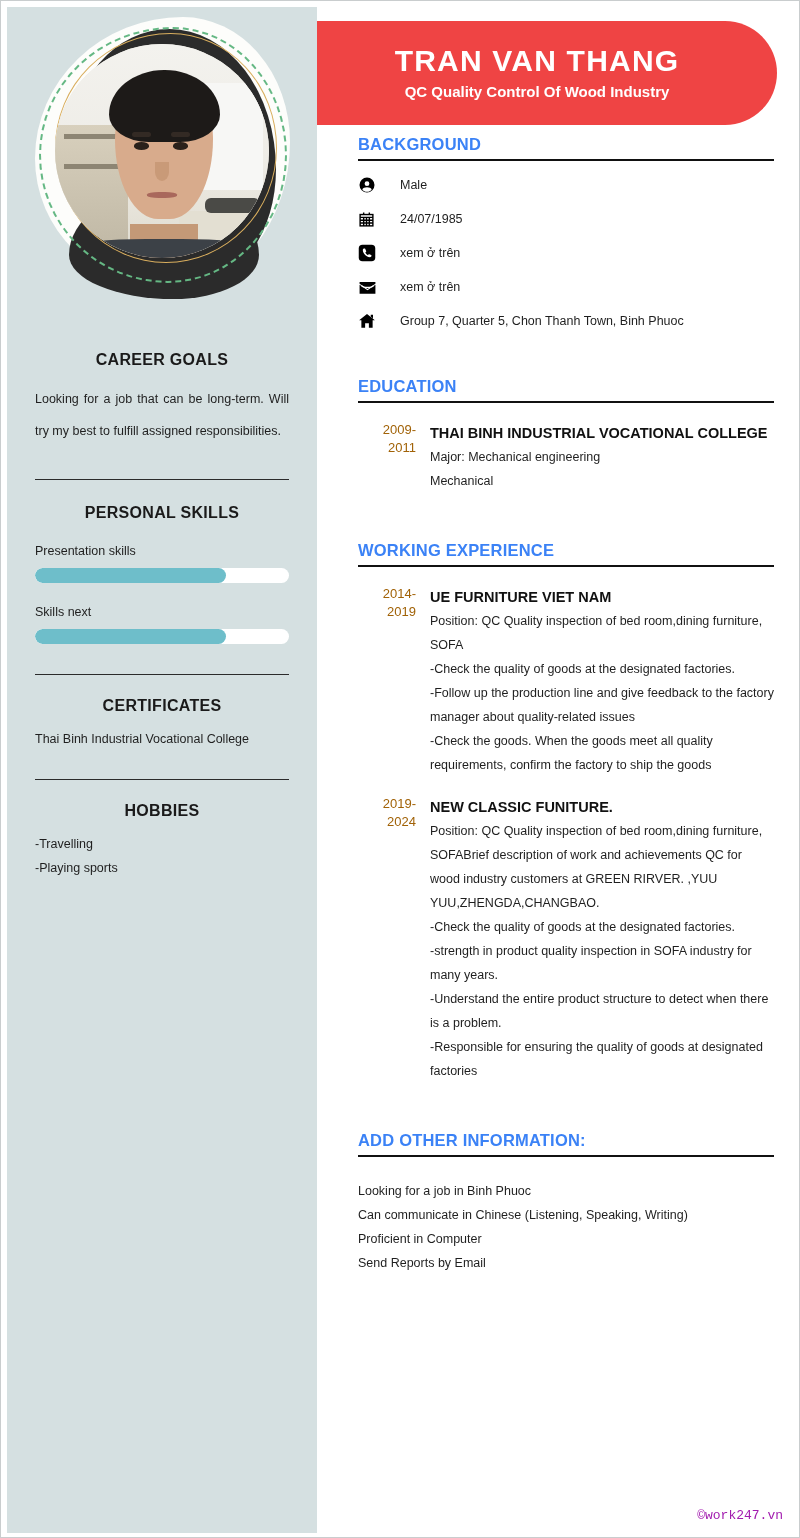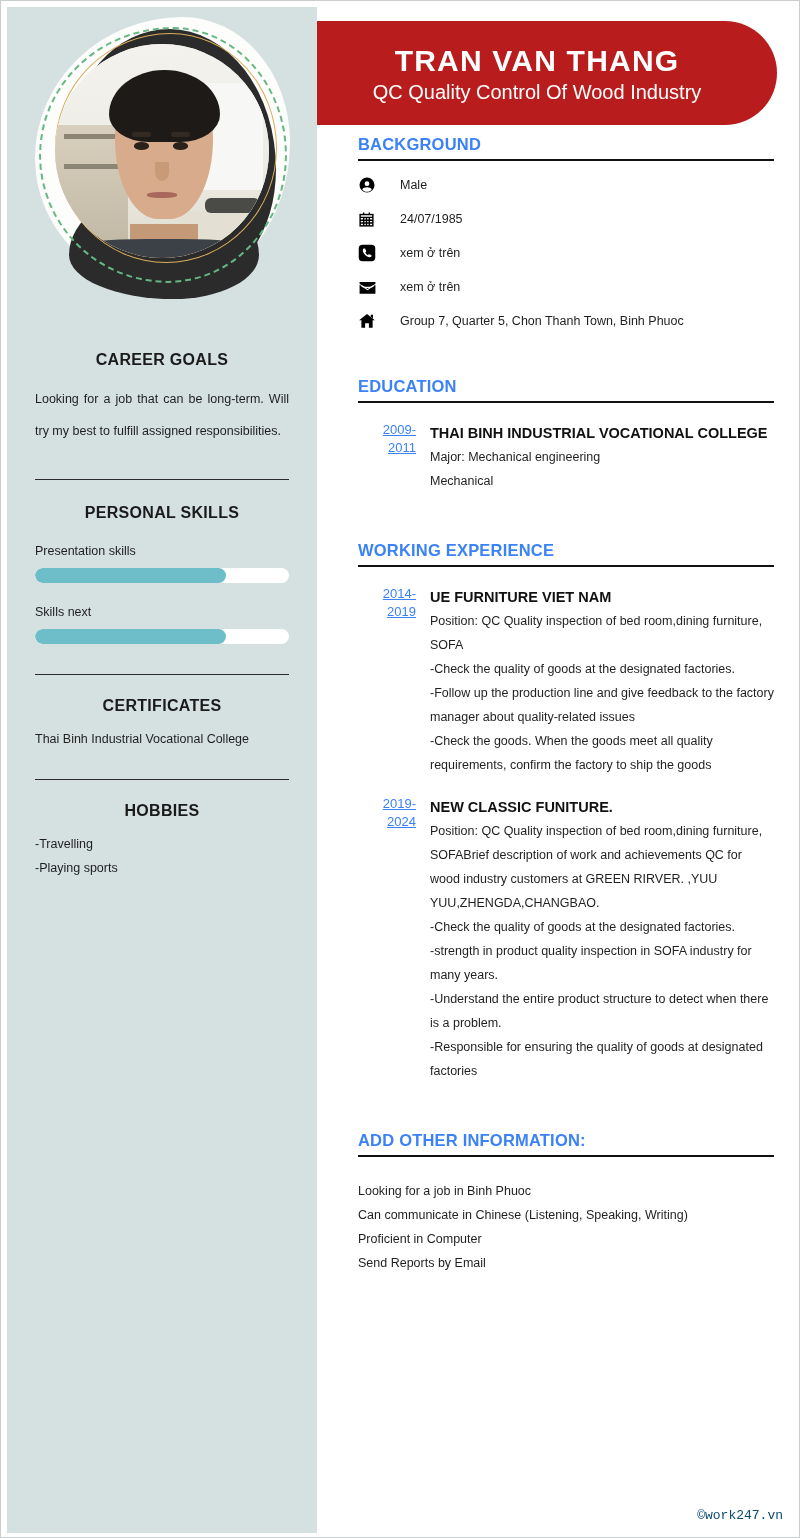--- a/index.html
+++ b/index.html
@@ -212,38 +212,38 @@
     width: 478px;
     height: 1526px;
     background: #ffffff;
   }
 
   .name-bar {
     position: absolute;
     left: 0; top: 14px;
     width: 460px;
     height: 104px;
-    background: #b91c1c;
+    background: #ef4444;
     border-radius: 0 60px 60px 0;
     color: #ffffff;
     display: flex;
     flex-direction: column;
     align-items: center;
     justify-content: center;
     padding-right: 20px;
   }
   .name-bar .full-name {
     font-size: 30px;
     font-weight: bold;
     letter-spacing: 1.2px;
     line-height: 38px;
   }
   .name-bar .job-title {
-    font-size: 20px;
-    font-weight: normal;
+    font-size: 15px;
+    font-weight: bold;
     line-height: 24px;
   }
 
   .content { position: absolute; left: 41px; top: 128px; width: 416px; }
 
   .sec-title {
     font-size: 16.5px;
     font-weight: bold;
     color: #3b82f6;
     letter-spacing: 0.2px;
@@ -270,22 +270,21 @@
     padding-left: 14px;
   }
 
   .entry { display: flex; margin-top: 18px; }
   .entry-date {
     flex: 0 0 72px;
     text-align: right;
     padding-right: 14px;
     font-size: 13px;
     line-height: 18px;
-    color: #3b82f6;
-    text-decoration: underline;
+    color: #a16207;
   }
   .entry-body { flex: 1; }
   .entry-title {
     font-size: 14.5px;
     font-weight: bold;
     color: #111;
     line-height: 24px;
   }
   .entry-line {
     font-size: 12.5px;
@@ -298,21 +297,21 @@
     line-height: 24px;
     color: #1f1f1f;
   }
 
   .watermark {
     position: absolute;
     right: 16px;
     bottom: 14px;
     font-family: "Liberation Mono", monospace;
     font-size: 13px;
-    color: #0c4a6e;
+    color: #a21caf;
   }
 </style>
 </head>
 <body>
 
 <div id="page">
 
   <div id="sidebar">
 
     <div class="avatar-wrap">

